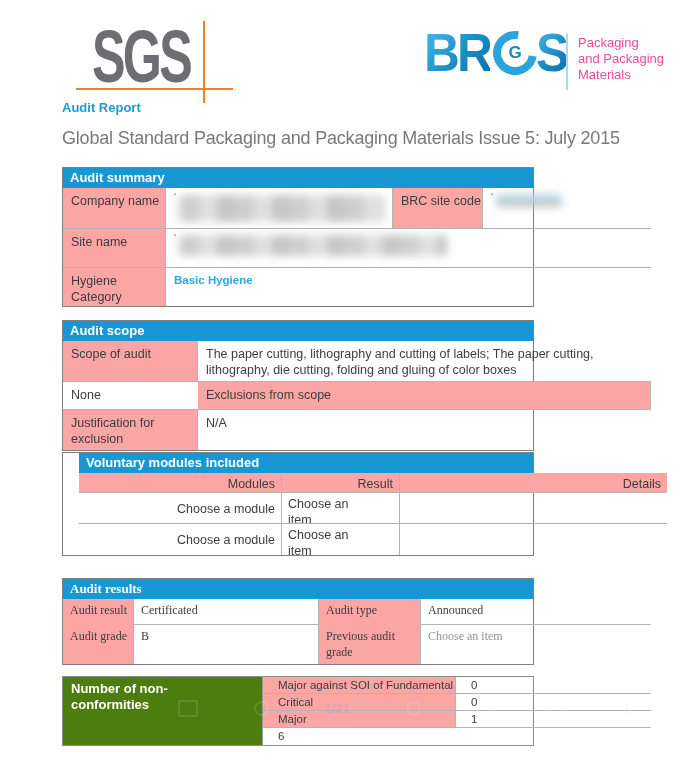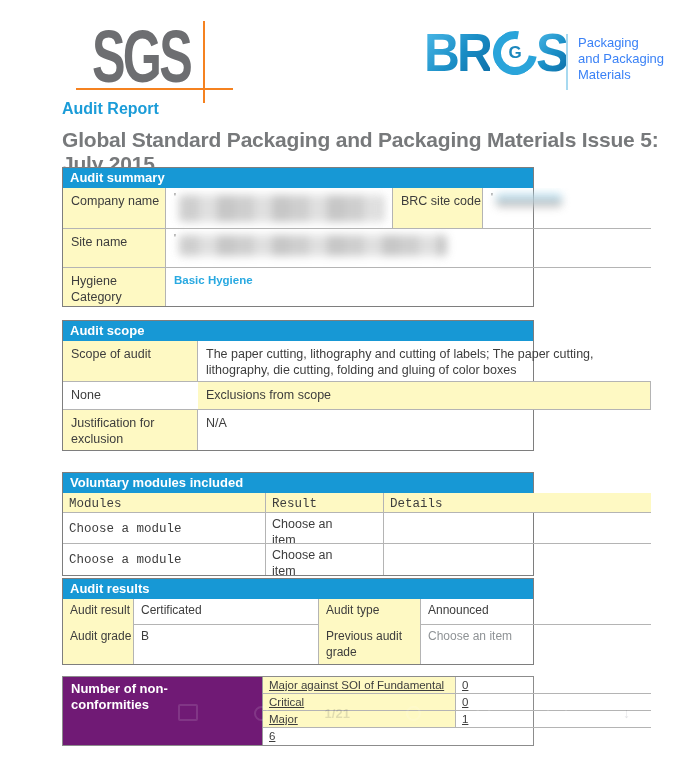--- a/index.html
+++ b/index.html
@@ -24,76 +24,76 @@
   .brc-cg{position:relative;width:46px;height:46px;margin:0 -2px 0 -4px;flex:none;}
   .brc-ring{
     position:absolute;inset:1px;border:8px solid #2aa4da;border-right-color:transparent;
     border-radius:50%;transform:rotate(-35deg);
   }
   .brc-ginner{
     position:absolute;inset:0;display:flex;align-items:center;justify-content:center;
     font-size:17px;font-weight:700;color:#1b87bd;
   }
   .brc-divider{position:absolute;left:566px;top:34px;width:2px;height:56px;background:#a7d9f0;}
-  .brc-tagline{position:absolute;left:578px;top:35px;font-size:13px;line-height:16px;color:#3b82f6;}
-  .doc-title{position:absolute;left:62px;top:100px;font-size:16px;font-weight:700;color:#1b9cd8;}
-  .doc-subtitle{position:absolute;left:62px;top:128px;font-size:21px;font-weight:700;color:#77797b;letter-spacing:-0.2px;}
+  .brc-tagline{position:absolute;left:578px;top:35px;font-size:13px;line-height:16px;color:#ec4899;}
+  .doc-title{position:absolute;left:62px;top:100px;font-size:13px;font-weight:700;color:#1b9cd8;}
+  .doc-subtitle{position:absolute;left:62px;top:128px;font-size:18px;font-weight:400;color:#77797b;letter-spacing:-0.2px;}
 
   
   .tbl{position:absolute;left:62px;width:472px;border:1px solid #7e7e7e;box-sizing:border-box;background:#fff;}
   .tbl-bar{background:#1798d5;color:#fff;font-weight:700;font-size:13px;height:20px;line-height:19px;
     padding:0 7px;box-sizing:border-box;}
   .grid{display:grid;}
   .cell{box-sizing:border-box;padding:5px 8px;border-right:1px solid #b4b4b4;border-bottom:1px solid #b4b4b4;
     overflow:hidden;font-size:12.5px;line-height:1.3;}
   .cell.lc{border-right:none;}
   .cell.lr{border-bottom:none;}
-  .lbl{background:#fef9c3;}
+  .lbl{background:#fca5a5;}
   .nowrap{white-space:nowrap;}
-  .center{text-align:left;font-family:Liberation Mono, monospace;}
+  .center{text-align:right;}
   .accent{color:#29a9e1;font-weight:700;font-size:11.5px;}
   .placeholder{color:#8f9396;font-size:12px;}
 
   
   .redline{display:flex;align-items:flex-start;gap:3px;}
   .rmark{font-size:10px;color:#6a6a6a;line-height:10px;}
   .blur{filter:blur(4px);border-radius:4px;opacity:.9;
     background:repeating-linear-gradient(90deg,#c9c9c9 0 20px,#dddddd 20px 38px,#c0c0c0 38px 55px);}
   .blur-company{width:208px;height:27px;margin-top:2px;}
   .blur-site{width:268px;height:21px;margin-top:1px;}
   .blur-code{width:66px;height:13px;margin-top:1px;
     background:linear-gradient(180deg,#aed9ec 0 45%,#bcbcbc 45% 100%);}
 
   
   #t-summary{top:167px;}
   #t-summary .grid{grid-template-columns:103px 227px 90px 168px;grid-template-rows:41px 39px 38px;}
   
   #t-scope{top:320px;}
   #t-scope .grid{grid-template-columns:135px 453px;grid-template-rows:41px 28px 40px;}
   
-  #t-modules{top:472px;}
+  #t-modules{top:452px;padding-left:16px;}
   #t-modules .grid{grid-template-columns:203px 118px 267px;grid-template-rows:20px 31px 31px;}
   #t-modules .hdr{padding:2px 6px;font-size:12.5px;}
   #t-modules .cell{padding:3px 6px;}
   .wrap-narrow{display:block;width:68px;}
   
-  #t-results{top:578px;}
+  #t-results{top:578px;font-family:Liberation Serif, serif;}
   #t-results .grid{grid-template-columns:71px 185px 102px 230px;grid-template-rows:26px 39px;}
   #t-results .cell{padding:4px 7px;font-size:12px;}
   
   #t-nonconf{top:676px;border-color:#8c8c8c;}
   #t-nonconf .grid{grid-template-columns:200px 193px 195px;grid-template-rows:repeat(4,17px);}
-  .nc-title{grid-row:1/5;background:#701a75;color:#fff;font-weight:700;font-size:13px;
+  .nc-title{grid-row:1/5;background:#4d7c0f;color:#fff;font-weight:700;font-size:13px;
     padding:4px 8px;line-height:16px;border-right:1px solid #9b9b9b;box-sizing:border-box;}
   .nc-title span{display:block;width:118px;}
-  #t-nonconf .cell{font-size:11.5px;padding:1px 6px;line-height:14px;text-decoration:underline;}
+  #t-nonconf .cell{font-size:11.5px;padding:1px 15px;line-height:14px;}
 
   
   .ghost{position:absolute;left:178px;top:695px;width:452px;height:26px;display:flex;
-    align-items:flex-end;justify-content:space-between;opacity:0.12;color:#0f172a;pointer-events:none;}
+    align-items:center;justify-content:space-between;opacity:0.12;color:#3b82f6;pointer-events:none;}
   .gi{width:15px;height:15px;border:2px solid #fff;border-radius:50%;box-sizing:border-box;flex:none;}
   .gi-rect{width:16px;height:13px;border:2px solid #fff;border-radius:2px;flex:none;}
   .gpage{font-size:13px;font-weight:700;}
   .garrow{font-size:14px;font-weight:700;}
 </style>
 </head>
 <body>
 
 <div class="sgs-text">SGS</div>
 <div class="sgs-vline"></div>

